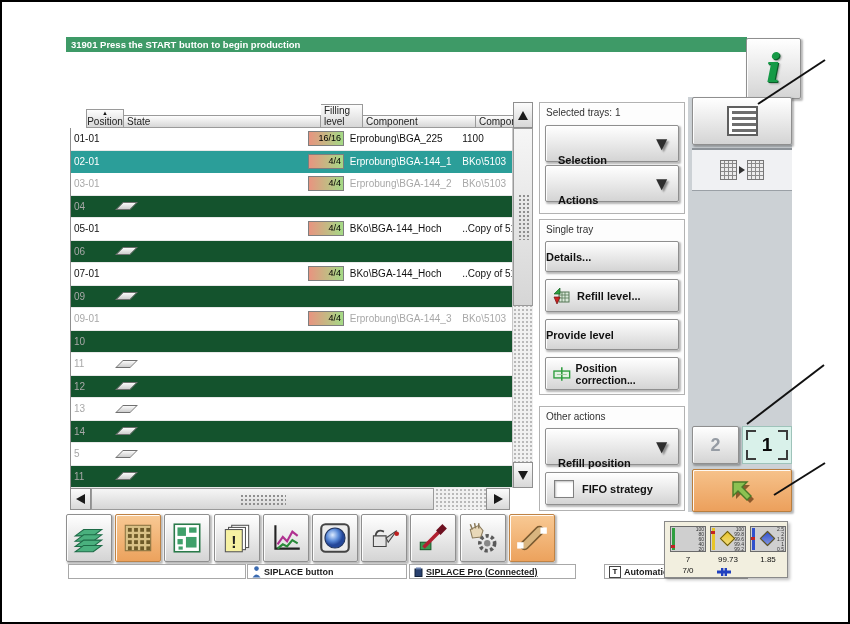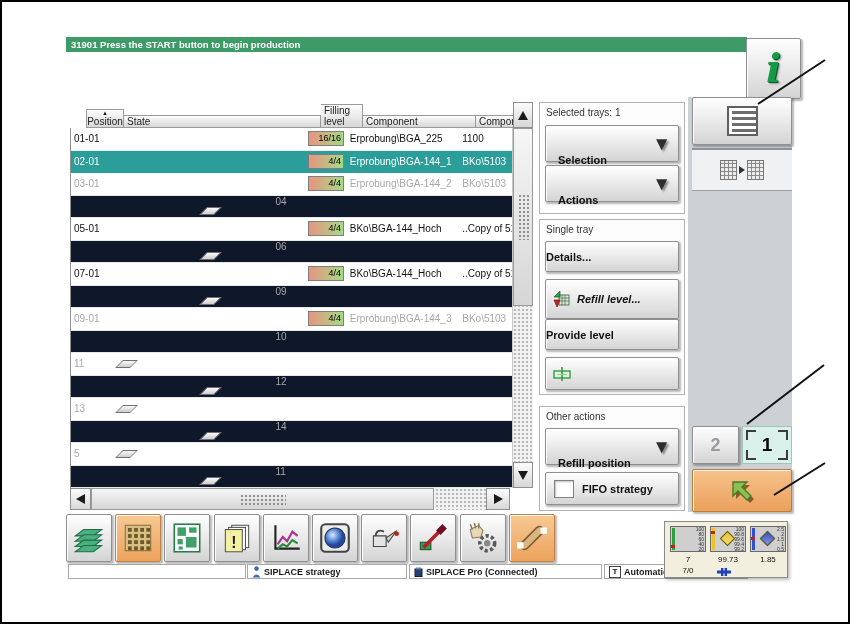--- a/index.html
+++ b/index.html
@@ -21,21 +21,21 @@
   
   .table{left:68px;top:100px;width:463px;height:408px;}
   .thead{position:absolute;left:16px;top:0;width:443px;height:26px;display:flex;align-items:flex-end;}
   .th{background:linear-gradient(180deg,#fdfdfd,#d7d7d7);border:1px solid #9a9a9a;border-left:none;
       box-sizing:border-box;font-size:10px;color:#222;display:flex;align-items:center;padding-left:3px;}
   .th.first{border-left:1px solid #9a9a9a;flex-direction:column;justify-content:center;padding-left:0;align-items:center;}
   .sort{font-size:6px;color:#111;line-height:6px;}
   .tbody{position:absolute;left:0;top:26px;width:443px;height:360px;background:#fff;
          border-left:1px solid #8f8f8f;border-right:1px solid #c8c8c8;box-sizing:border-box;}
   .row{height:22.5px;display:flex;align-items:center;font-size:10px;color:#111;border-bottom:1px solid #e9e9e9;box-sizing:border-box;}
-  .row.alt{background:#0f172a;flex-direction:column;}
+  .row.alt{background:#14532d;}
   .row.selected{background:#2b9e99;color:#fff;border-bottom:1px solid #2b9e99;}
   .row.disabled{color:#a8a8a8;}
   .c-pos{width:38px;padding-left:3px;box-sizing:border-box;}
   .c-state{width:197px;padding-left:10px;box-sizing:border-box;}
   .c-fill{width:42px;box-sizing:border-box;}
   .c-comp{width:113px;padding-left:3px;box-sizing:border-box;white-space:nowrap;overflow:hidden;}
   .c-comp2{width:53px;padding-left:3px;box-sizing:border-box;white-space:nowrap;overflow:hidden;}
   .fillbox{width:36px;height:15px;margin-left:3px;background:linear-gradient(90deg,#e89480,#a4da86);
            border:1px solid #7e7e7e;font-size:9px;line-height:13px;text-align:right;padding-right:2px;
            color:#000;box-sizing:border-box;}
@@ -327,38 +327,39 @@
     <span class="ddtext">Actions</span>
     <span class="ddarrow">▼</span>
   </div>
 
   <div class="group" style="top:217px;height:176px;">
     <span class="grouplabel">Single tray</span>
   </div>
   <div class="btn pbtn center" style="top:239px;height:31px;">
     <span>Details...</span>
   </div>
-  <div class="btn pbtn" style="top:277px;height:40px;font-style:italic;">
+  <div class="btn pbtn" style="top:277px;height:33px;">
     <svg width="18" height="18" viewBox="0 0 18 18" style="margin-left:7px;">
       <rect x="6" y="5" width="10" height="10" fill="#d9e8d9" stroke="#557755"></rect>
       <path d="M6 8 H16 M6 11 H16 M9 5 V15 M12 5 V15" stroke="#557755" stroke-width="0.8"></path>
       <polygon points="1,7 7,1 7,7" fill="#2f9e3f" stroke="#14601f" stroke-width="0.7"></polygon>
       <polygon points="1,10 7,10 4,17" fill="#cc2222" stroke="#701010" stroke-width="0.7"></polygon>
     </svg>
     <span style="margin-left:6px;">Refill level...</span>
   </div>
   <div class="btn pbtn center" style="top:317px;height:31px;">
     <span>Provide level</span>
   </div>
   <div class="btn pbtn" style="top:355px;height:33px;font-size:10.5px;">
     <svg width="20" height="14" viewBox="0 0 20 14" style="margin-left:6px;">
       <rect x="2" y="4" width="16" height="7" fill="#e4f2e4" stroke="#2f9e3f" stroke-width="1.4"></rect>
       <line x1="10" y1="0" x2="10" y2="14" stroke="#2f9e3f" stroke-width="1.6"></line>
       <line x1="5" y1="7.5" x2="15" y2="7.5" stroke="#9ac89a" stroke-width="1"></line>
     </svg>
+    <span style="margin-left:4px;">Position correction...</span>
   </div>
 
   <div class="group" style="top:404px;height:105px;">
     <span class="grouplabel">Other actions</span>
   </div>
   <div class="btn pbtn" style="top:426px;height:37px;">
     <span class="ddtext">Refill position</span>
     <span class="ddarrow">▼</span>
   </div>
   <div class="btn pbtn" style="top:470px;height:33px;">
@@ -514,23 +515,23 @@
         </span>
       </div>
     </div>
 
   <div class="abs seg" style="left:66px;width:178px;"></div>
   <div class="abs seg" style="left:245px;width:160px;">
     <svg width="9" height="12" viewBox="0 0 9 12">
       <circle cx="4.5" cy="2.6" r="2.3" fill="#3a6ab0"></circle>
       <path d="M0.5,11.5 Q4.5,5.5 8.5,11.5 Z" fill="#3a6ab0"></path>
     </svg>
-    <span>SIPLACE strategy</span>
-  </div>
-  <div class="abs seg" style="left:407px;width:193px;">
+    <span>SIPLACE button</span>
+  </div>
+  <div class="abs seg" style="left:407px;width:167px;text-decoration:underline;">
     <svg width="9" height="10" viewBox="0 0 9 10">
       <rect x="1" y="2" width="7" height="7.5" fill="#28406e" stroke="#10203a"></rect>
       <rect x="2" y="0.5" width="5" height="2" fill="#6a82b0"></rect>
     </svg>
     <span>SIPLACE Pro (Connected)</span>
   </div>
   <div class="abs seg" style="left:602px;width:144px;">
     <span class="modebox">T</span>
     <span>Automatic</span>
   </div>

